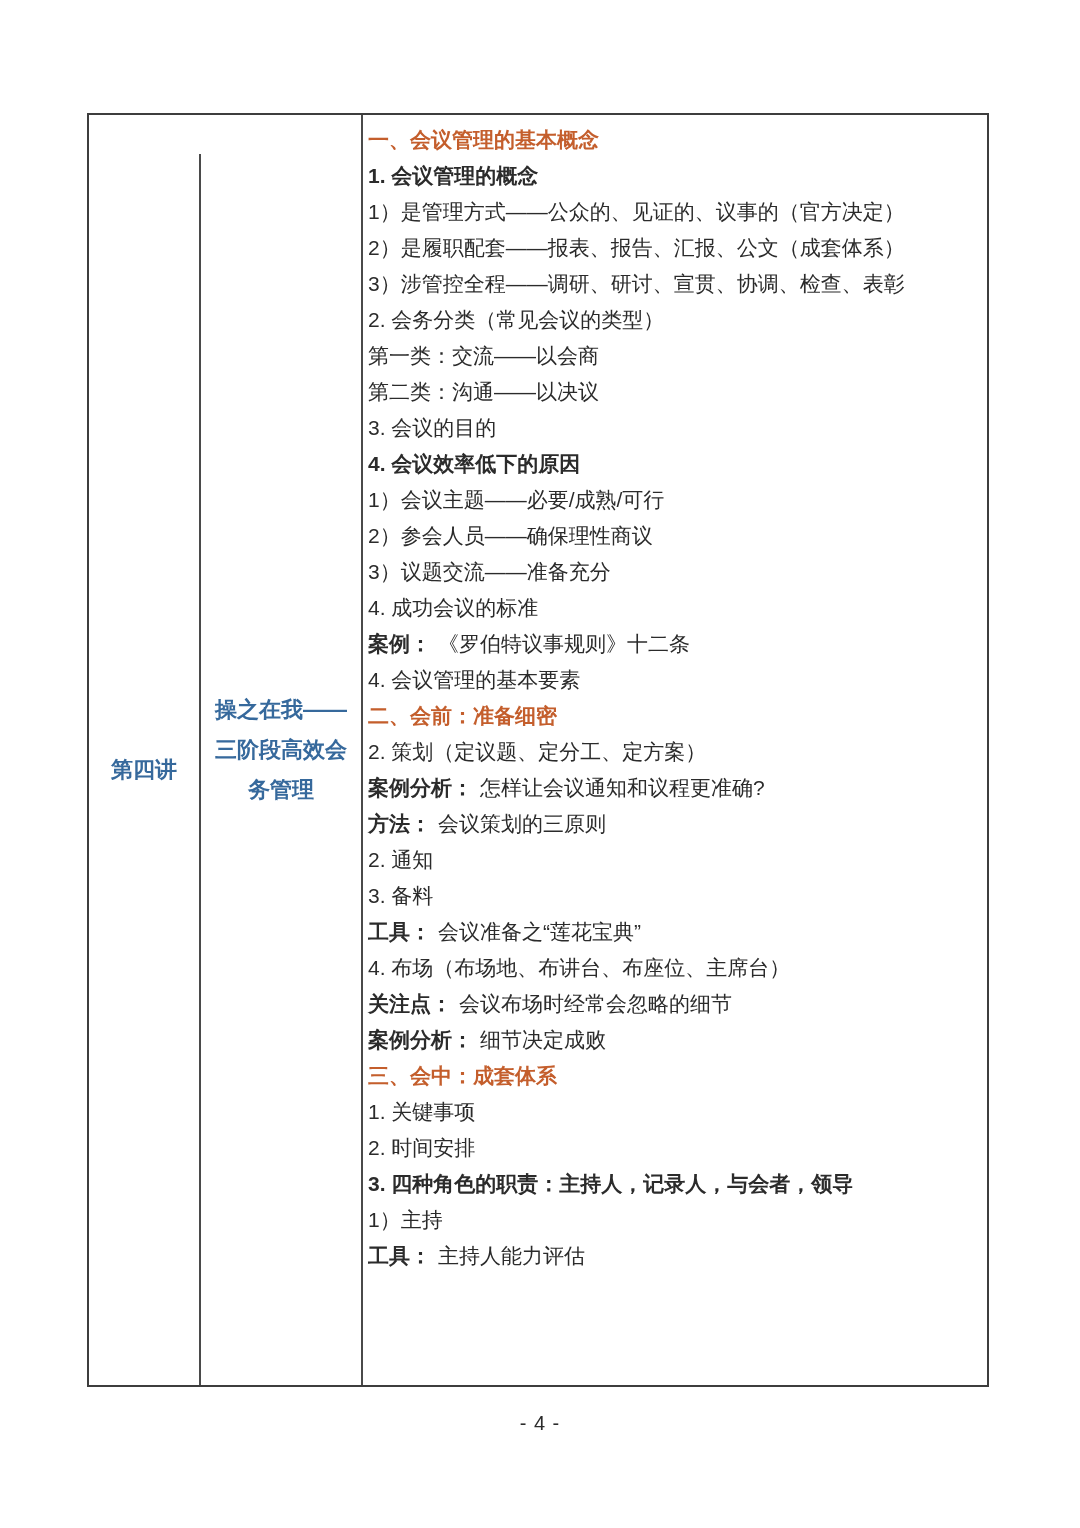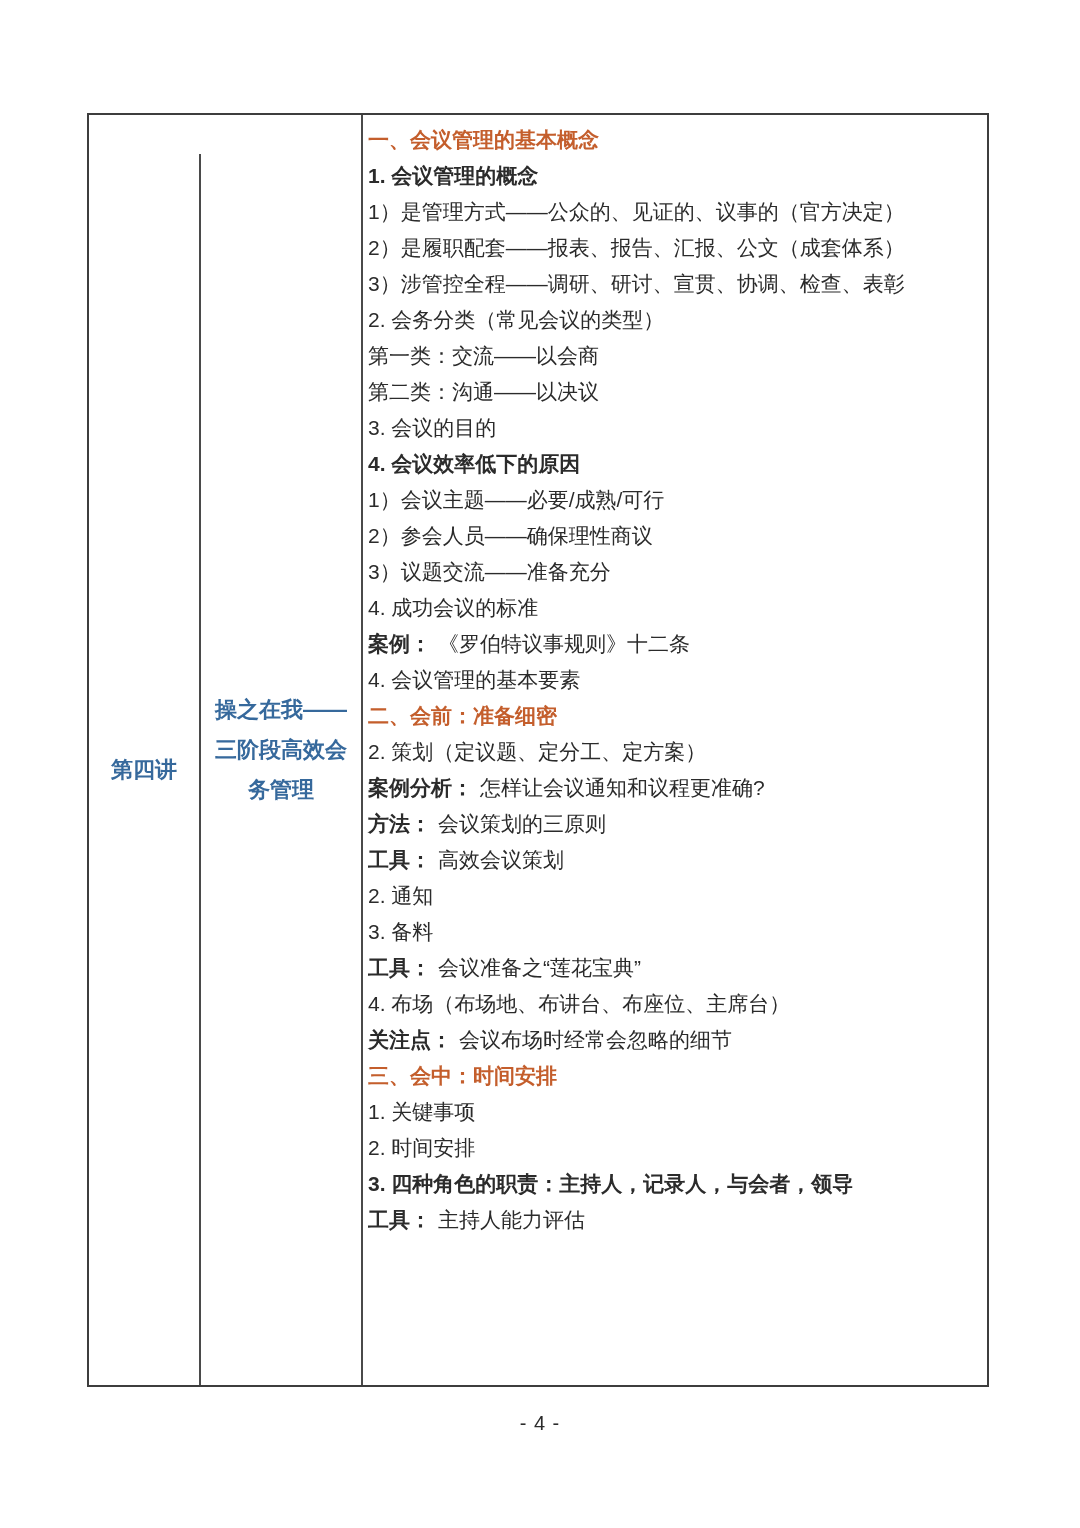--- a/index.html
+++ b/index.html
@@ -114,30 +114,31 @@
         <div class="line normal">1）会议主题——必要/成熟/可行</div>
         <div class="line normal">2）参会人员——确保理性商议</div>
         <div class="line normal">3）议题交流——准备充分</div>
         <div class="line normal">4. 成功会议的标准</div>
         <div class="line normal"><span class="prefix">案例：</span>《罗伯特议事规则》十二条</div>
         <div class="line normal">4. 会议管理的基本要素</div>
         <div class="line section">二、会前：准备细密</div>
         <div class="line normal">2. 策划（定议题、定分工、定方案）</div>
         <div class="line normal"><span class="prefix">案例分析：</span>怎样让会议通知和议程更准确?</div>
         <div class="line normal"><span class="prefix">方法：</span>会议策划的三原则</div>
-        <div class="line normal"><span class="prefix">工具：</span>高效会议策划</div>
         <div class="line normal">2. 通知</div>
         <div class="line normal">3. 备料</div>
         <div class="line normal"><span class="prefix">工具：</span>会议准备之“莲花宝典”</div>
         <div class="line normal">4. 布场（布场地、布讲台、布座位、主席台）</div>
         <div class="line normal"><span class="prefix">关注点：</span>会议布场时经常会忽略的细节</div>
-        <div class="line section">三、会中：时间安排</div>
+        <div class="line normal"><span class="prefix">案例分析：</span>细节决定成败</div>
+        <div class="line section">三、会中：成套体系</div>
         <div class="line normal">1. 关键事项</div>
         <div class="line normal">2. 时间安排</div>
         <div class="line bold">3. 四种角色的职责：主持人，记录人，与会者，领导</div>
+        <div class="line normal">1）主持</div>
         <div class="line normal"><span class="prefix">工具：</span>主持人能力评估</div>
       </div>
 
   </div>
 
   <div class="footer">- 4 -</div>
 
 </div>
 
 </body></html>

